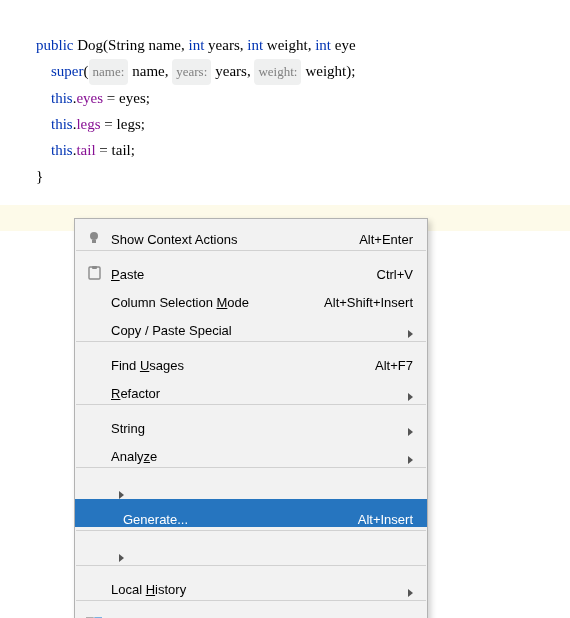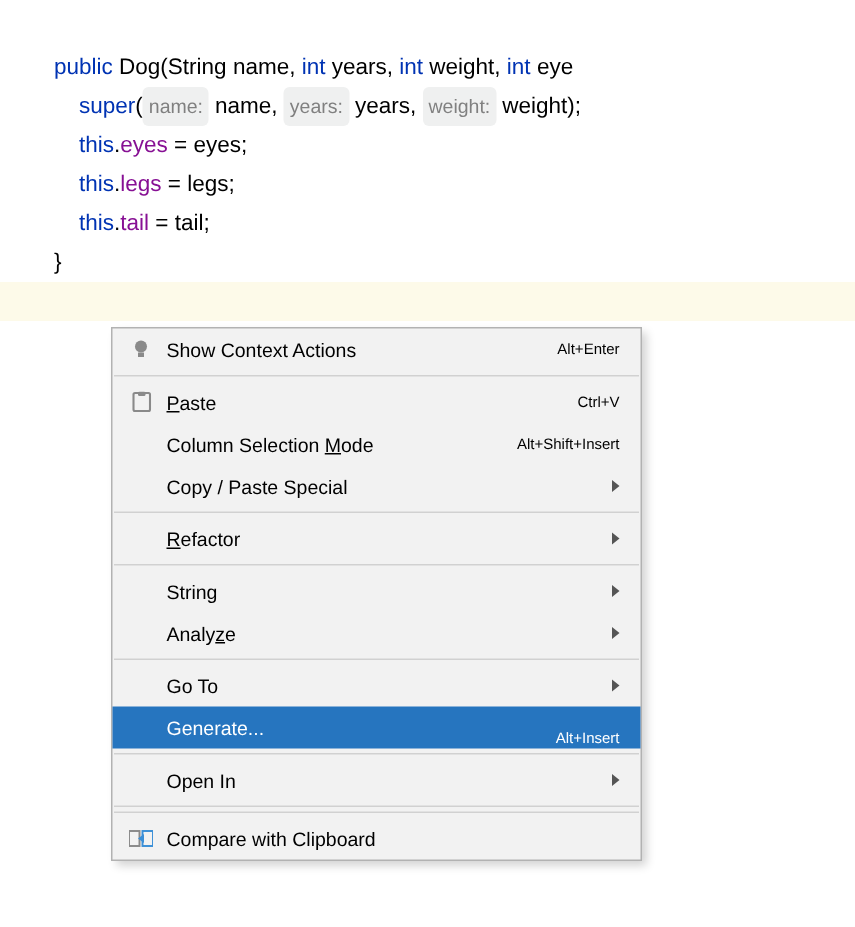--- a/index.html
+++ b/index.html
@@ -5,22 +5,22 @@
   html, body {
     margin: 0;
     padding: 0;
     width: 570px;
     height: 618px;
     background: #ffffff;
     font-family: "Segoe UI", Arial, sans-serif;
     overflow: hidden;
   }
   .editor {
-    padding: 6px 0 0 36px;
-    font-family: Liberation Sans, sans-serif;
+    padding: 6px 0 16px 36px;
+    font-family: Liberation Serif, serif;
     font-size: 15px;
     line-height: 26px;
     white-space: pre;
     color: #000;
     border-radius: 26px;
   }
   .kw   { color: #0033b3; }     
   .type { color: #000000; }
   .field { color: #871094; }    
   .var   { color: #000000; }
@@ -45,53 +45,54 @@
     top: 218px;
     width: 352px;
     background: #f2f2f2;
     border: 1px solid #b2b2b2;
     box-shadow: 3px 3px 6px rgba(0,0,0,0.18);
     font-size: 13px;
     color: #000;
   }
   .menu-row {
     display: flex;
-    align-items: center;
+    align-items: flex-end;
     height: 28px;
     padding: 0 14px 0 10px;
     position: relative;
   }
   .menu-row .icon {
     width: 18px;
     height: 18px;
     margin-right: 8px;
     flex-shrink: 0;
     display: flex;
     align-items: center;
     justify-content: center;
   }
   .menu-row .label {
     flex: 1 1 auto;
   }
   .menu-row .shortcut {
     color: #000;
     margin-left: 12px;
-    font-size: 10px;
+    font-size: 13px;
   }
   .menu-row .submenu-arrow {
     width: 0;
     height: 0;
     border-left: 5px solid #555;
     border-top: 4px solid transparent;
     border-bottom: 4px solid transparent;
     margin-left: 8px;
   }
   .menu-row.selected {
     background: #2675bf;
     color: #fff;
+    gap: 12px;
   }
   .menu-row.selected .shortcut { color: #fff; margin-top: 14px; }
   .menu-sep {
     height: 1px;
     background: #d1d1d1;
     margin: 3px 1px;
   }
   .underline {
     text-decoration: underline;
   }
@@ -143,20 +144,25 @@
   </div>
 
   <div class="menu-row">
     <span class="icon"></span>
     <span class="label">Copy / Paste Special</span>
     <span class="submenu-arrow"></span>
   </div>
 
   <div class="menu-sep"></div>
 
+  <div class="menu-row">
+    <span class="icon"></span>
+    <span class="label"><span>Find </span><span class="underline">U</span><span>sages</span></span>
+    <span class="shortcut">Alt+F7</span>
+  </div>
 
   <div class="menu-row">
     <span class="icon"></span>
     <span class="label"><span></span><span class="underline">R</span><span>efactor</span></span>
     <span class="submenu-arrow"></span>
   </div>
 
   <div class="menu-sep"></div>
 
   <div class="menu-row">
@@ -168,40 +174,43 @@
   <div class="menu-row">
     <span class="icon"></span>
     <span class="label"><span>Analy</span><span class="underline">z</span><span>e</span></span>
     <span class="submenu-arrow"></span>
   </div>
 
   <div class="menu-sep"></div>
 
   <div class="menu-row">
     <span class="icon"></span>
-    <span class="label">Go To</span>
     <span class="submenu-arrow"></span>
   </div>
 
   <div class="menu-row selected">
     <span class="icon"></span>
     <span class="label">Generate...</span>
     <span class="shortcut">Alt+Insert</span>
   </div>
 
   <div class="menu-sep"></div>
 
   <div class="menu-row">
     <span class="icon"></span>
-    <span class="label">Open In</span>
-    <span class="submenu-arrow"></span>
-  </div>
-
-  <div class="menu-sep"></div>
-
+    <span class="submenu-arrow"></span>
+  </div>
+
+  <div class="menu-sep"></div>
+
+  <div class="menu-row">
+    <span class="icon"></span>
+    <span class="label"><span>Local </span><span class="underline">H</span><span>istory</span></span>
+    <span class="submenu-arrow"></span>
+  </div>
 
   <div class="menu-sep"></div>
 
   <div class="menu-row">
     <span class="icon">
       <svg width="16" height="14" viewBox="0 0 16 14">
           <rect x="0" y="2" width="7" height="10" fill="none" stroke="#8a8a8a" stroke-width="1.3"></rect>
           <rect x="9" y="2" width="7" height="10" fill="none" stroke="#3b8fd7" stroke-width="1.3"></rect>
           <path d="M6 7 L10 4 L10 10 Z" fill="#3b8fd7"></path>
         </svg>

